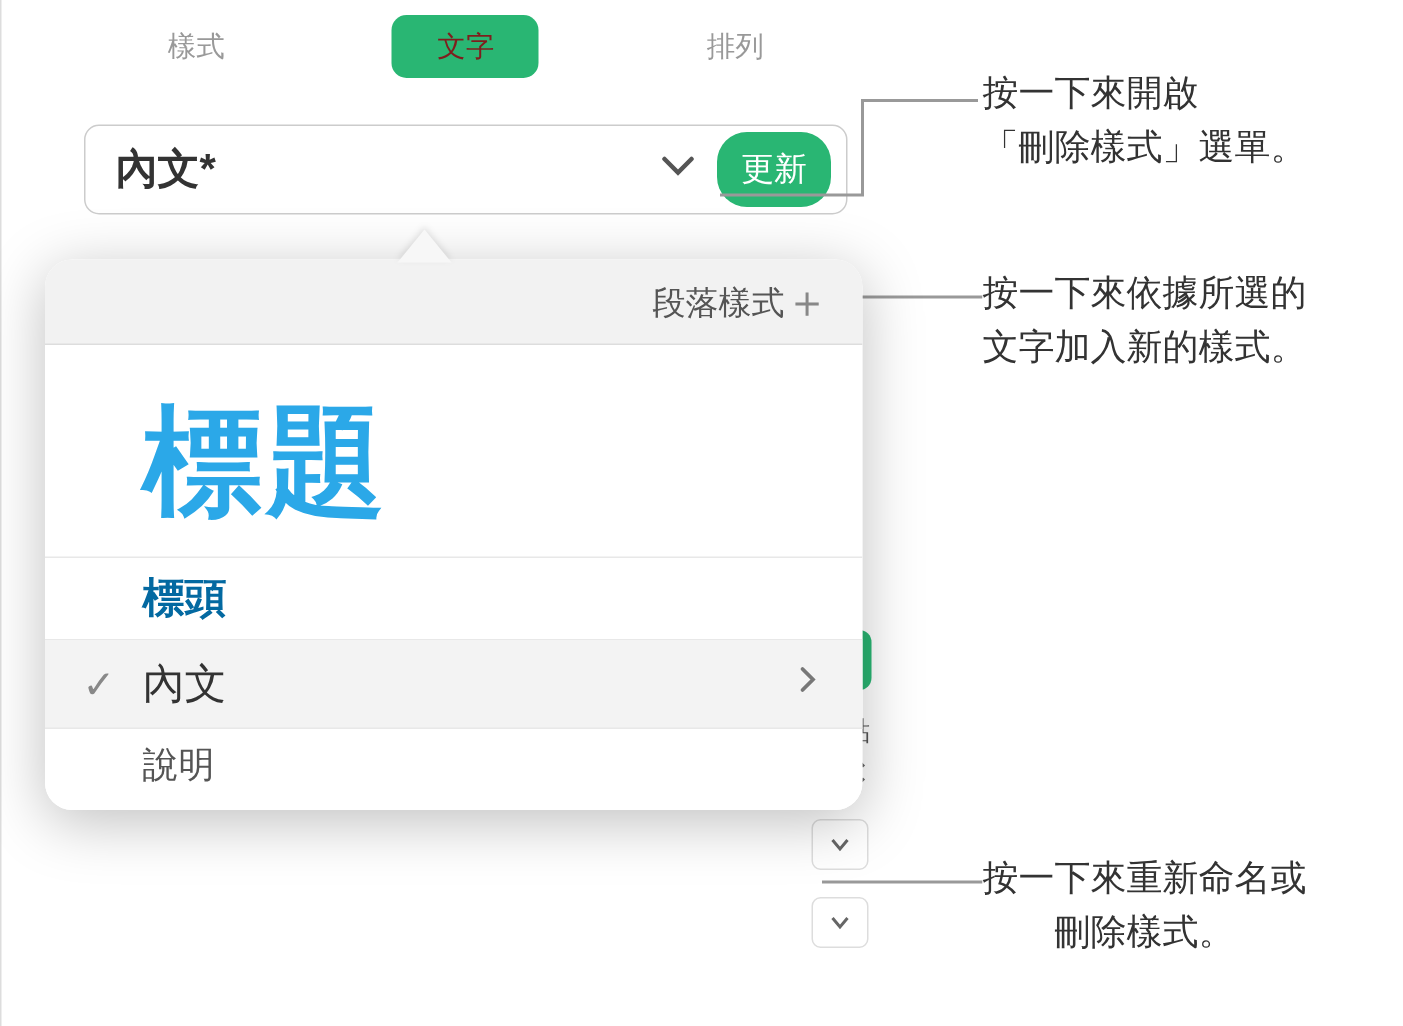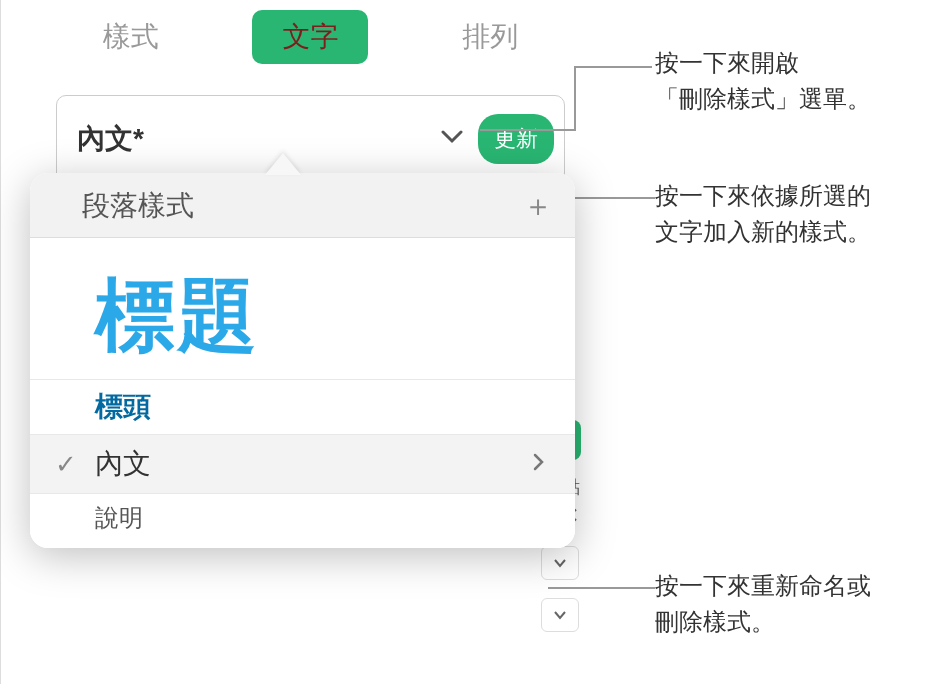--- a/index.html
+++ b/index.html
@@ -24,35 +24,35 @@
     
     .tab-bar {
       display: flex;
       justify-content: space-around;
       align-items: center;
       padding: 10px 40px;
       border-bottom: 1px solid transparent;
     }
     
     .tab {
-      font-size: 28px;
+      font-size: 19px;
       color: #999;
       padding: 8px 30px;
       border-radius: 10px;
     }
     
     .tab.active {
       background: #29b673;
       color: #7f1d1d;
       font-weight: 500;
     }
     
     .style-selector {
       margin: 20px 55px 0 55px;
-      height: 88px;
+      height: 60px;
       border: 1px solid #ccc;
       border-radius: 10px;
       display: flex;
       align-items: center;
       padding: 0 10px 0 20px;
       position: relative;
     }
     
     .style-name {
       font-size: 28px;
@@ -104,24 +104,24 @@
     .popover-header {
       display: flex;
       align-items: center;
       justify-content: space-between;
       padding: 14px 22px 12px 22px;
       background: #f2f2f2;
       border-bottom: 1px solid #ddd;
     }
     
     .popover-title {
-      font-size: 28px;
+      font-size: 22px;
       color: #555;
       flex: 1;
-      text-align: left;
+      text-align: right;
       margin-left: 30px;
     }
     
     .plus-btn {
       font-size: 30px;
       color: #888;
       font-weight: 300;
       line-height: 1;
     }
     
@@ -237,21 +237,21 @@
     
     .annotation {
       position: absolute;
       font-size: 24px;
       color: #333;
       line-height: 1.5;
     }
     
     .ann1 { left: 655px; top: 45px; }
     .ann2 { left: 655px; top: 178px; }
-    .ann3 { left: 655px; top: 568px; }
+    .ann3 { left: 655px; top: 568px; text-align: center; }
     
     .callout-line {
       position: absolute;
       stroke: #999;
       stroke-width: 2;
       fill: none;
     }
   </style>
 </head>
 <body>

